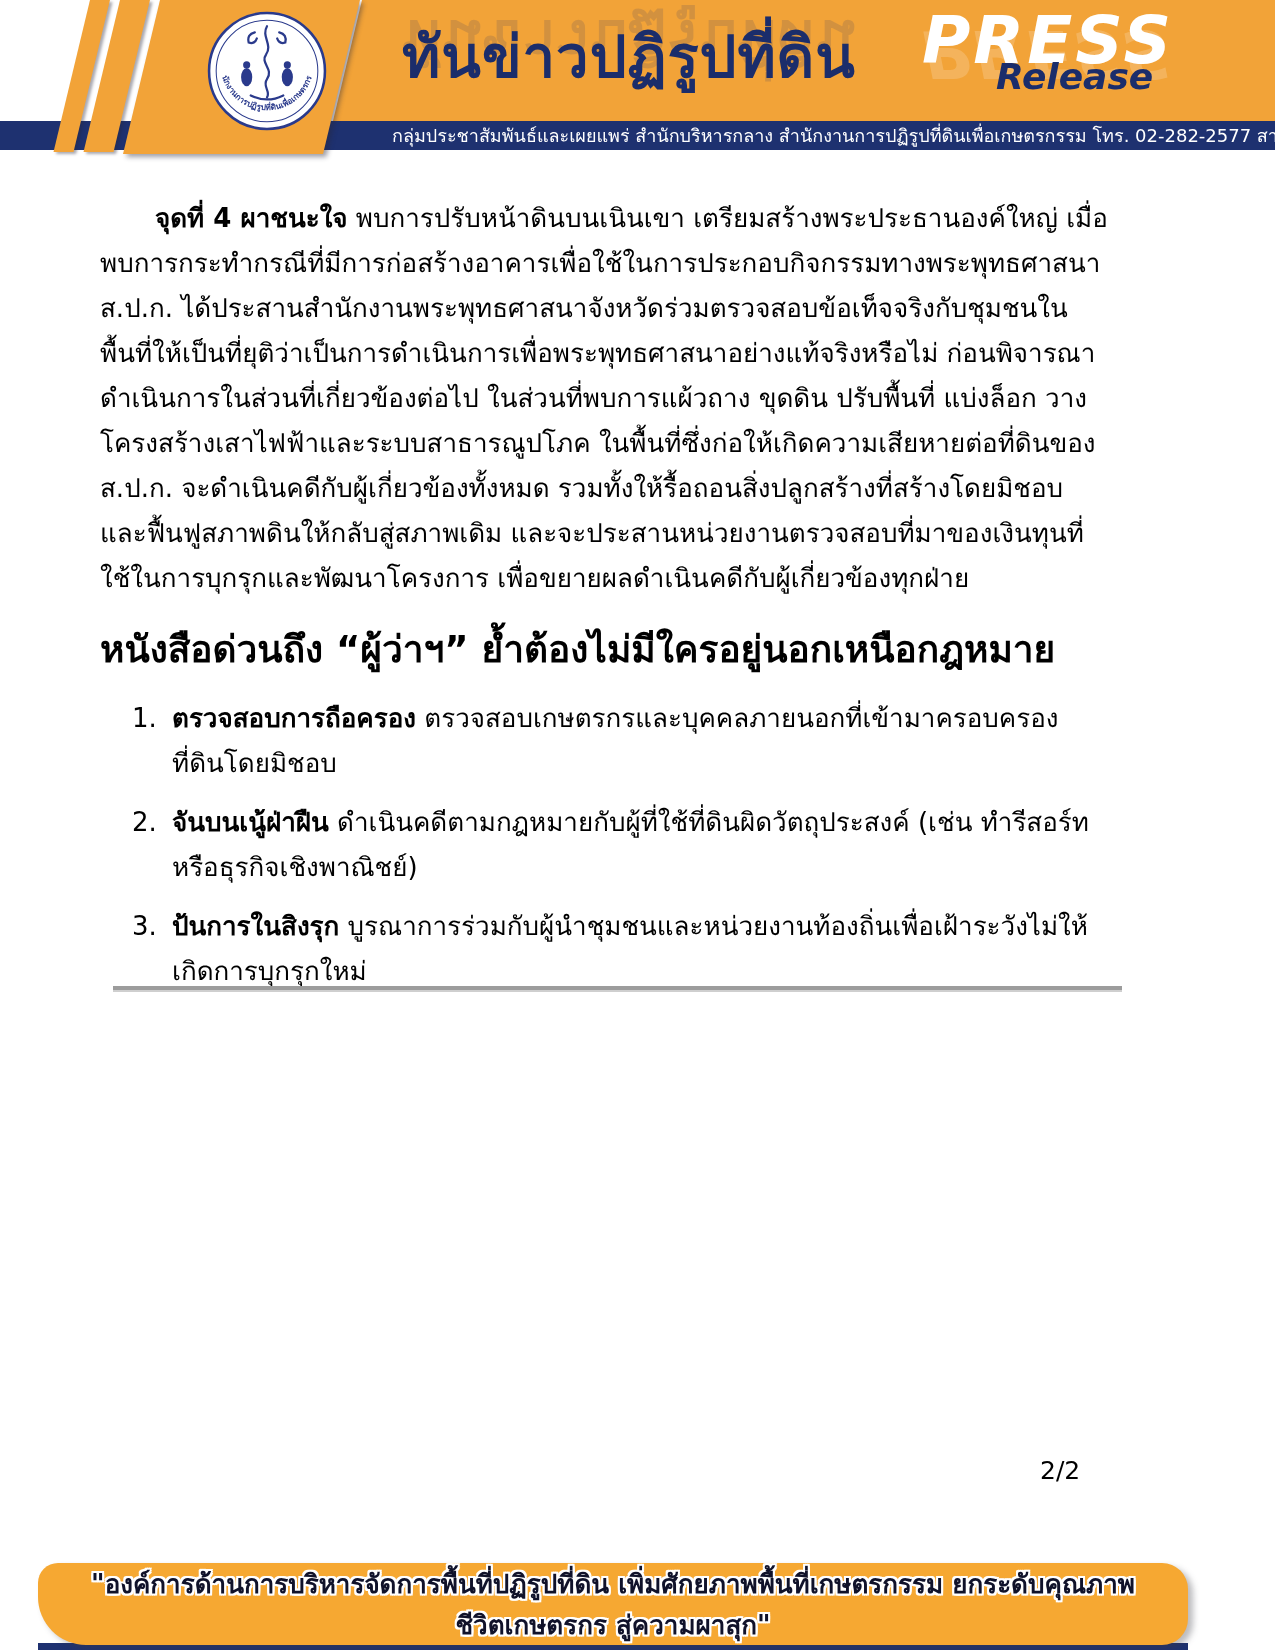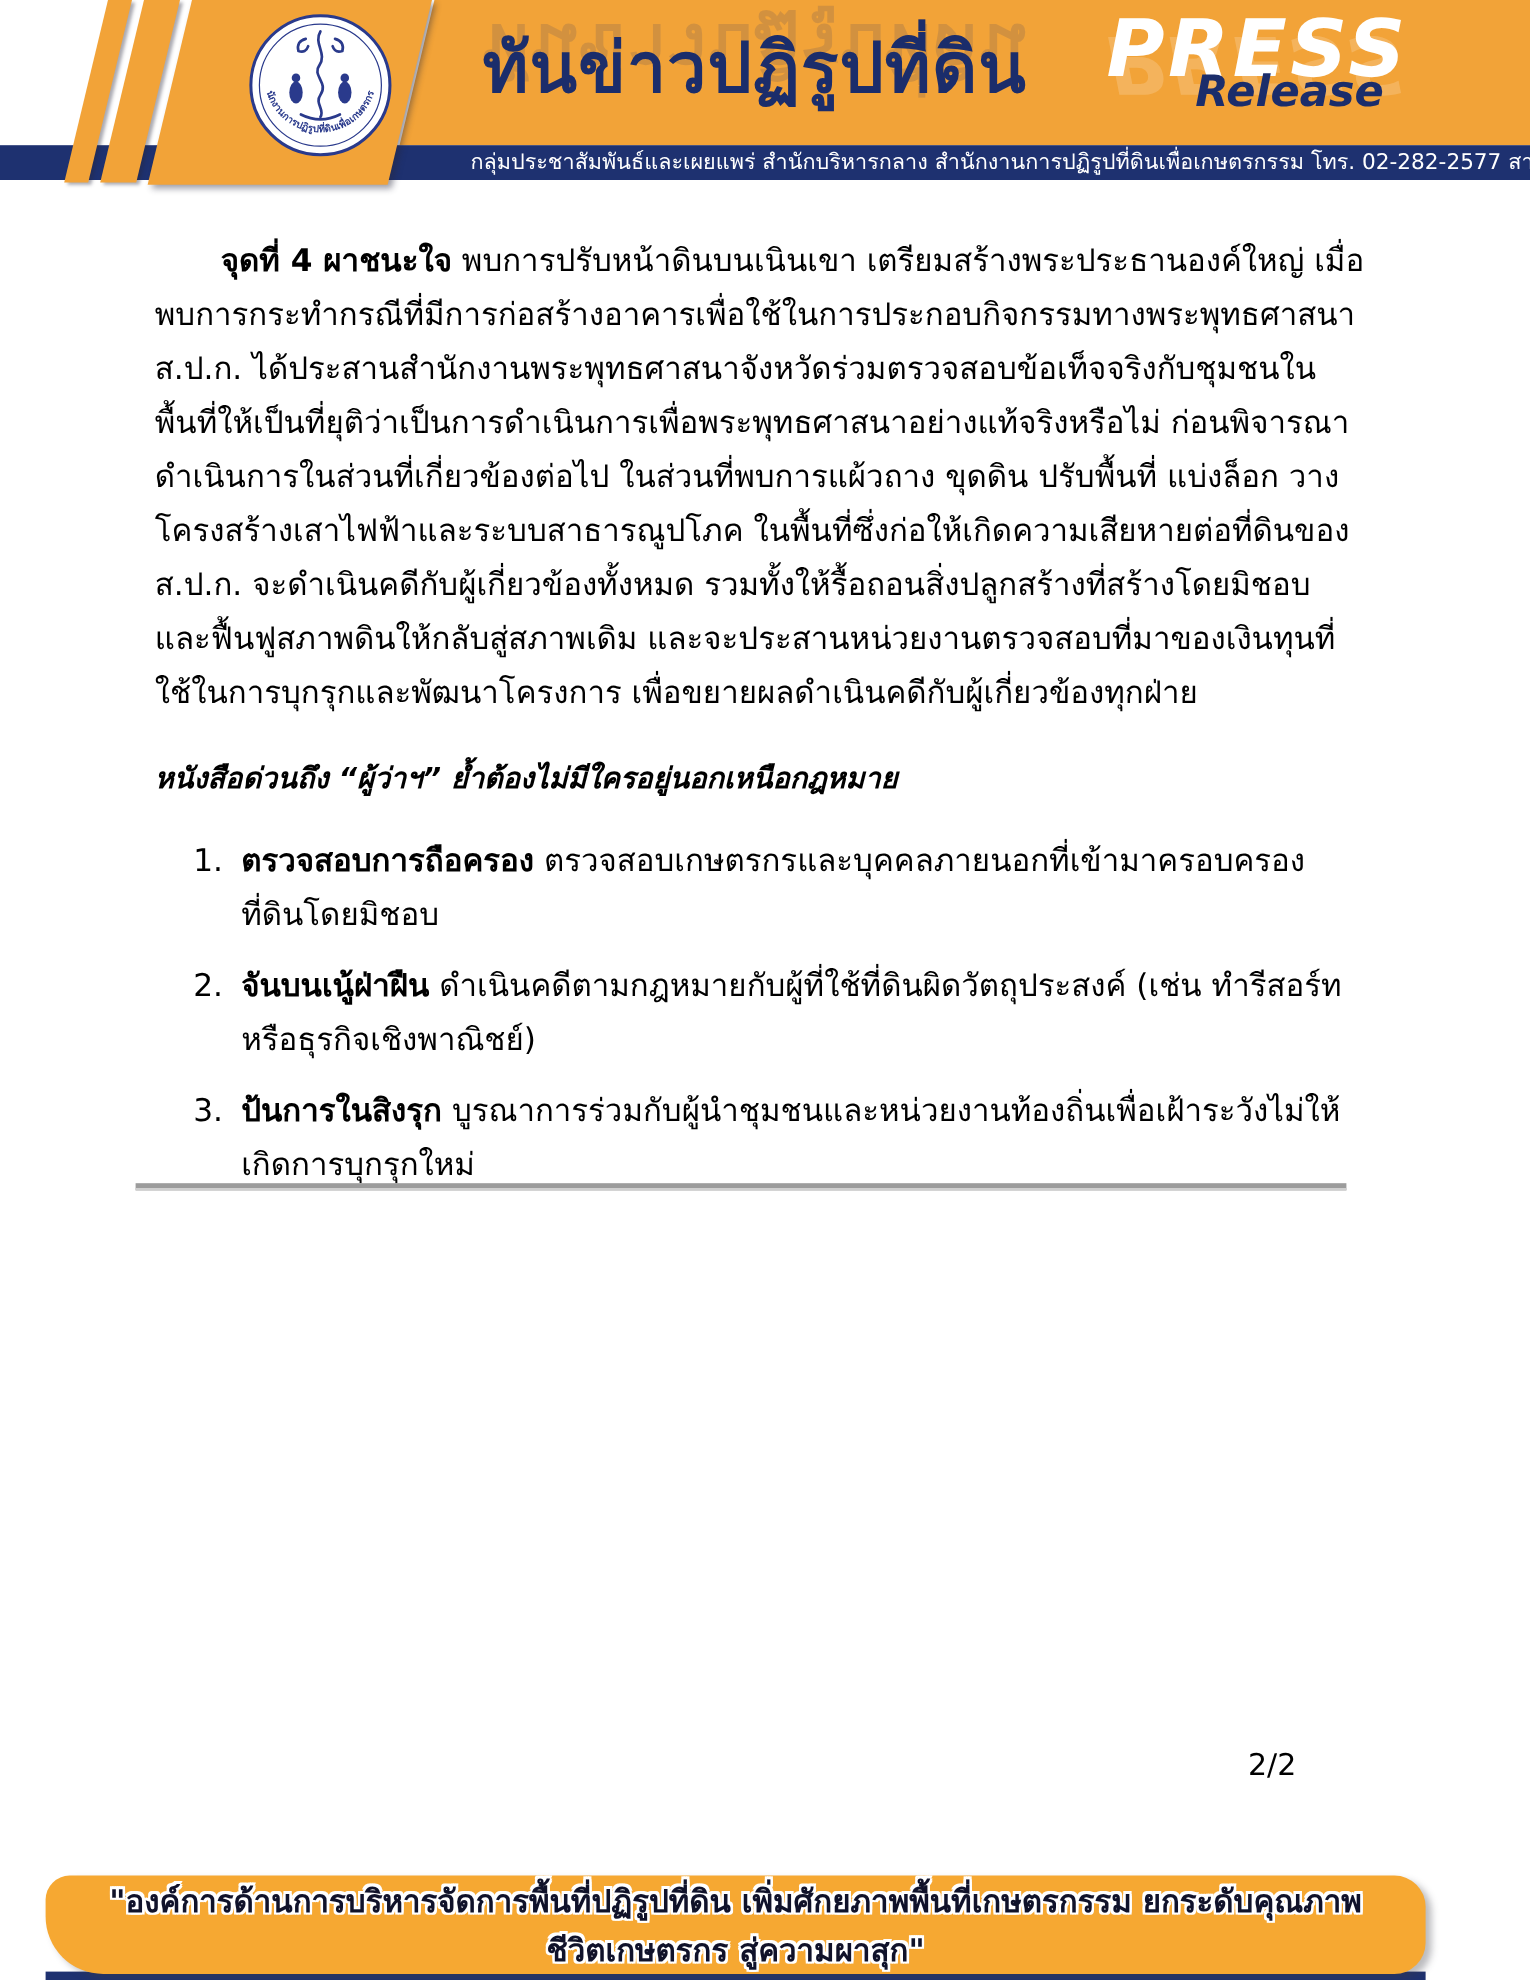--- a/index.html
+++ b/index.html
@@ -18,25 +18,25 @@
   .stripe{position:absolute;top:0;height:152px;background:#f2a338;transform:skewX(-13.5deg);transform-origin:top left;z-index:4;box-shadow:3px 2px 3px rgba(40,40,60,.4);}
   .stripe.s1{left:90px;width:20px;}
   .stripe.s2{left:120px;width:30px;}
   .seal{position:absolute;left:206px;top:10px;width:122px;height:122px;z-index:5;}
   .title-th{position:absolute;left:402px;top:10px;z-index:2;font-size:58px;font-weight:bold;color:#1b2d6b;white-space:nowrap;letter-spacing:1px;}
   .title-th-reflect{position:absolute;left:402px;top:88px;z-index:2;font-size:58px;font-weight:bold;color:#1b2d6b;white-space:nowrap;letter-spacing:1px;opacity:.14;transform:scaleY(-1);transform-origin:top;}
   .press{position:absolute;left:922px;top:2px;z-index:2;font-size:66px;font-weight:bold;font-style:italic;color:#ffffff;letter-spacing:3px;white-space:nowrap;}
   .press-reflect{position:absolute;left:922px;top:92px;z-index:2;font-size:66px;font-weight:bold;font-style:italic;color:#ffffff;letter-spacing:3px;opacity:.18;transform:scaleY(-1);transform-origin:top;white-space:nowrap;}
   .release{position:absolute;left:996px;top:56px;z-index:2;font-size:36px;font-weight:bold;font-style:italic;color:#1b2d6b;white-space:nowrap;}
   
-  .content{position:absolute;top:196px;left:129px;width:1010px;font-size:26px;line-height:45px;}
+  .content{position:absolute;top:196px;left:100px;width:1010px;font-size:26px;line-height:45px;}
   .content p{margin:0;}
   .indent{text-indent:55px;}
   .b{font-weight:bold;}
-  .h2{font-weight:bold;font-size:24px;margin-top:26px !important;font-style:italic;}
+  .h2{font-weight:bold;font-size:37px;margin-top:26px !important;}
   .p2{margin-top:22px !important;}
   .doc-list{margin:24px 0 0 32px;padding:0;list-style:none;}
   .doc-list li{display:flex;margin-bottom:14px;line-height:45px;}
   .li-num{width:40px;flex:0 0 40px;}
   .closing{font-weight:bold;margin-top:10px !important;}
   .divider{position:absolute;left:113px;top:986px;width:1009px;height:4px;background:#9c9c9c;border-bottom:2px solid #cfcfcf;}
   .page-num{position:absolute;top:1456px;left:1040px;width:82px;font-size:25px;}
   
   .footer-underline{position:absolute;left:38px;top:1643px;width:1150px;height:7px;background:#1e3170;}
   .footer-bar{

